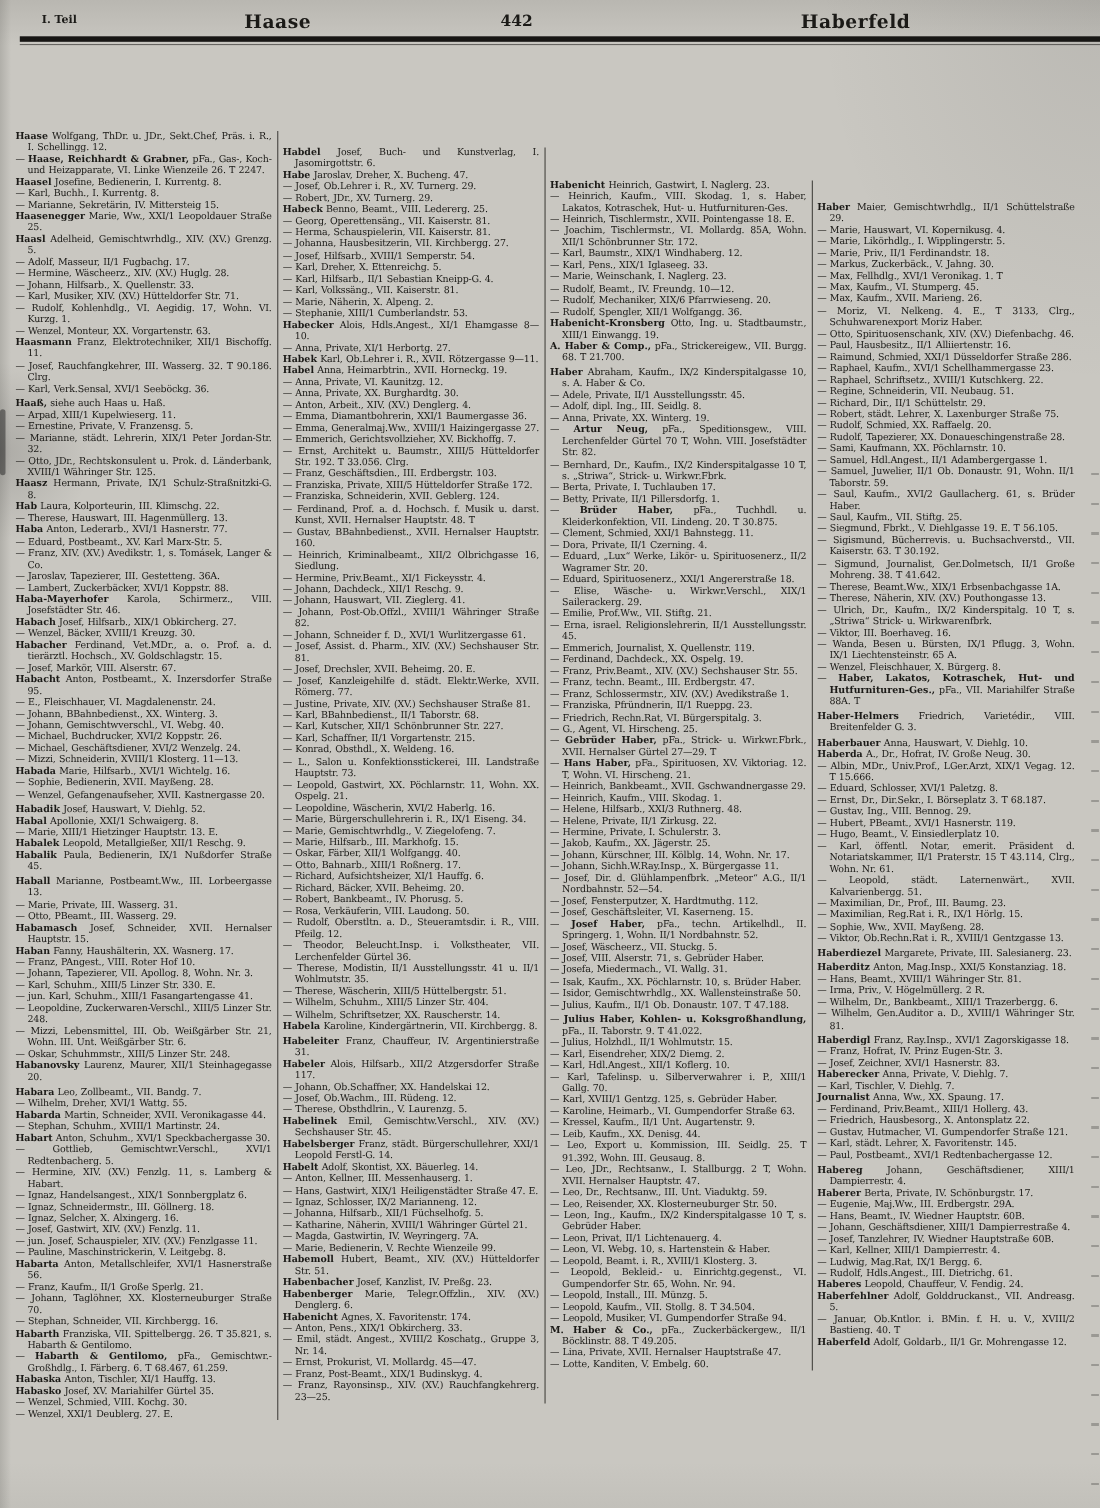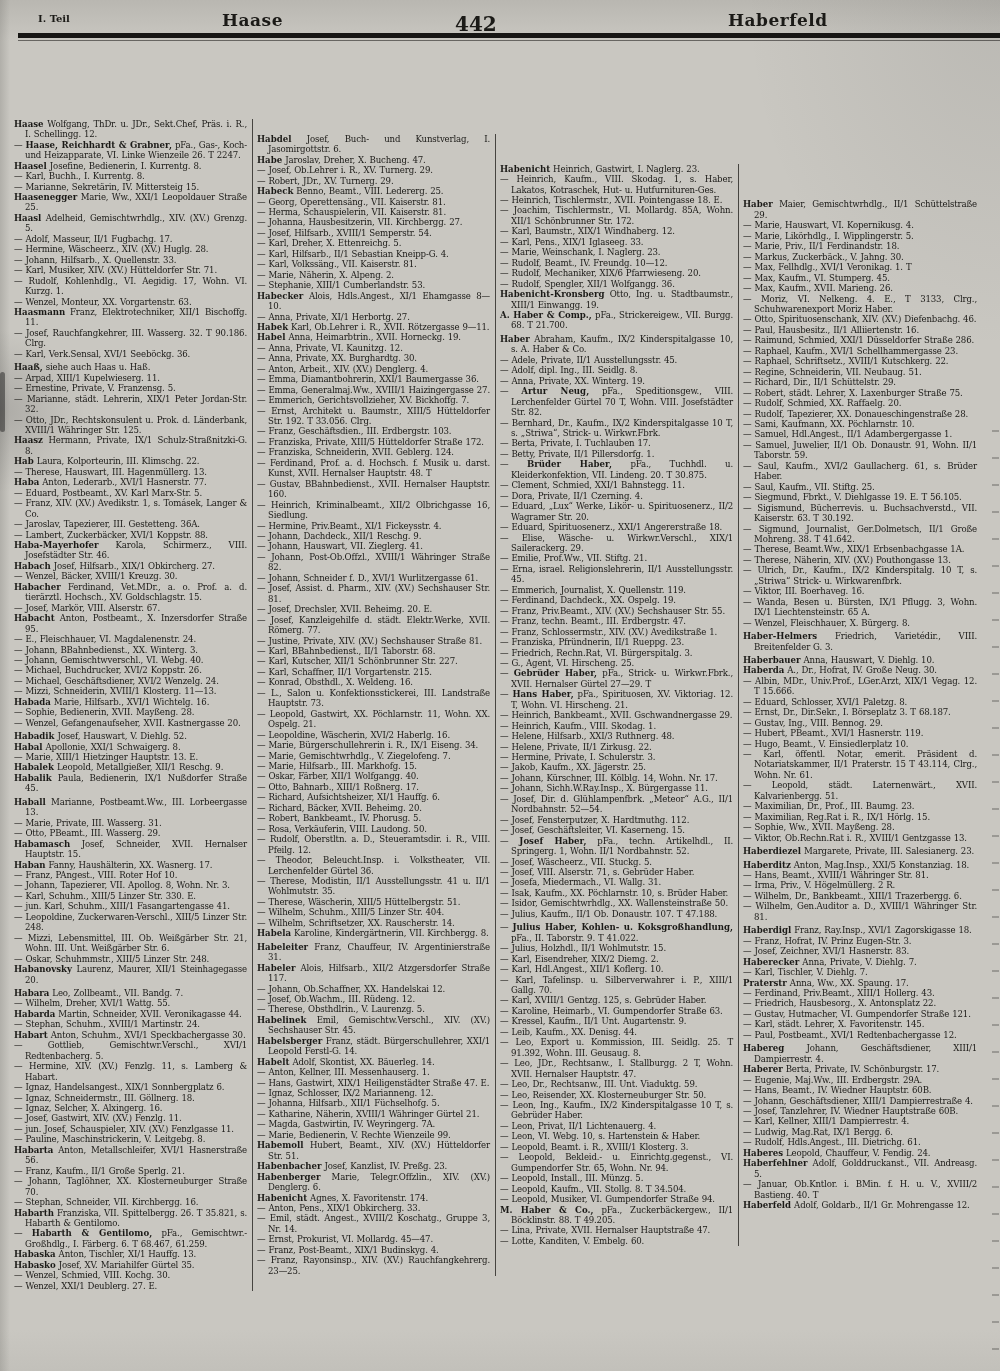--- a/index.html
+++ b/index.html
@@ -13,21 +13,21 @@
     position:absolute;inset:0;
     background:
       radial-gradient(ellipse at 0% 30%, rgba(40,40,40,.18), rgba(0,0,0,0) 6%),
       radial-gradient(ellipse at 100% 0%, rgba(60,60,60,.10), rgba(0,0,0,0) 18%),
       linear-gradient(90deg, rgba(90,90,85,.22) 0px, rgba(0,0,0,0) 10px),
       linear-gradient(180deg, #b9b7b1 0%, #c9c7c1 3%, #c9c7c1 97%, #c2c0ba 100%);
   }
   .header{position:absolute;top:10px;left:0;width:100%;height:24px;}
   .part{position:absolute;left:38px;top:3px;font-size:10px;font-weight:bold;}
   .guide-left{position:absolute;left:222px;top:0;font-size:17px;font-weight:bold;letter-spacing:.5px;}
-  .pageno{position:absolute;left:455px;top:2px;font-size:20px;font-weight:bold;}
+  .pageno{position:absolute;left:455px;top:2px;font-size:14px;font-weight:bold;}
   .guide-right{position:absolute;left:728px;top:0;font-size:17px;font-weight:bold;letter-spacing:.5px;}
   .rule{position:absolute;left:18px;right:0;top:33px;height:5px;background:#171614;}
   .rule2{position:absolute;left:18px;right:0;top:40px;height:1px;background:rgba(23,22,20,.55);}
   .cols{
     position:absolute;top:46px;left:10px;width:984px;height:1318px;
     display:flex;
     align-items:center;
   }
   .col{
     width:243px;box-sizing:border-box;
@@ -355,20 +355,21 @@
       <p class="entry">— Saul, Kaufm., VII. Stiftg. 25.</p>
       <p class="entry">— Siegmund, Fbrkt., V. Diehlgasse 19. E. T 56.105.</p>
       <p class="entry">— Sigismund, Bücherrevis. u. Buchsachverstd., VII. Kaiserstr. 63. T 30.192.</p>
       <p class="entry">— Sigmund, Journalist, Ger.Dolmetsch, II/1 Große Mohreng. 38. T 41.642.</p>
       <p class="entry">— Therese, Beamt.Ww., XIX/1 Erbsenbachgasse 1A.</p>
       <p class="entry">— Therese, Näherin, XIV. (XV.) Pouthongasse 13.</p>
       <p class="entry">— Ulrich, Dr., Kaufm., IX/2 Kinderspitalg. 10 T, s. „Striwa“ Strick- u. Wirkwarenfbrk.</p>
       <p class="entry">— Viktor, III. Boerhaveg. 16.</p>
       <p class="entry">— Wanda, Besen u. Bürsten, IX/1 Pflugg. 3, Wohn. IX/1 Liechtensteinstr. 65 A.</p>
       <p class="entry">— Wenzel, Fleischhauer, X. Bürgerg. 8.</p>
+      <p class="entry">— <b>Haber, Lakatos, Kotraschek, Hut- und Hutfurnituren-Ges.,</b> pFa., VII. Mariahilfer Straße 88A. T</p>
       <p class="entry sp"><b>Haber-Helmers</b> Friedrich, Varietédir., VIII. Breitenfelder G. 3.</p>
       <p class="entry sp"><b>Haberbauer</b> Anna, Hauswart, V. Diehlg. 10.</p>
       <p class="entry"><b>Haberda</b> A., Dr., Hofrat, IV. Große Neug. 30.</p>
       <p class="entry">— Albin, MDr., Univ.Prof., LGer.Arzt, XIX/1 Vegag. 12. T 15.666.</p>
       <p class="entry">— Eduard, Schlosser, XVI/1 Paletzg. 8.</p>
       <p class="entry">— Ernst, Dr., Dir.Sekr., I. Börseplatz 3. T 68.187.</p>
       <p class="entry">— Gustav, Ing., VIII. Bennog. 29.</p>
       <p class="entry">— Hubert, PBeamt., XVI/1 Hasnerstr. 119.</p>
       <p class="entry">— Hugo, Beamt., V. Einsiedlerplatz 10.</p>
       <p class="entry">— Karl, öffentl. Notar, emerit. Präsident d. Notariatskammer, II/1 Praterstr. 15 T 43.114, Clrg., Wohn. Nr. 61.</p>
@@ -381,21 +382,21 @@
       <p class="entry sp"><b>Haberditz</b> Anton, Mag.Insp., XXI/5 Konstanziag. 18.</p>
       <p class="entry">— Hans, Beamt., XVIII/1 Währinger Str. 81.</p>
       <p class="entry">— Irma, Priv., V. Högelmüllerg. 2 R.</p>
       <p class="entry">— Wilhelm, Dr., Bankbeamt., XIII/1 Trazerbergg. 6.</p>
       <p class="entry">— Wilhelm, Gen.Auditor a. D., XVIII/1 Währinger Str. 81.</p>
       <p class="entry sp"><b>Haberdigl</b> Franz, Ray.Insp., XVI/1 Zagorskigasse 18.</p>
       <p class="entry">— Franz, Hofrat, IV. Prinz Eugen-Str. 3.</p>
       <p class="entry">— Josef, Zeichner, XVI/1 Hasnerstr. 83.</p>
       <p class="entry"><b>Haberecker</b> Anna, Private, V. Diehlg. 7.</p>
       <p class="entry">— Karl, Tischler, V. Diehlg. 7.</p>
-      <p class="entry"><b>Praterstr</b> Anna, Ww., XX. Spaung. 17.</p>
+      <p class="entry"><b>Journalist</b> Anna, Ww., XX. Spaung. 17.</p>
       <p class="entry">— Ferdinand, Priv.Beamt., XIII/1 Hollerg. 43.</p>
       <p class="entry">— Friedrich, Hausbesorg., X. Antonsplatz 22.</p>
       <p class="entry">— Gustav, Hutmacher, VI. Gumpendorfer Straße 121.</p>
       <p class="entry">— Karl, städt. Lehrer, X. Favoritenstr. 145.</p>
       <p class="entry">— Paul, Postbeamt., XVI/1 Redtenbachergasse 12.</p>
       <p class="entry sp"><b>Habereg</b> Johann, Geschäftsdiener, XIII/1 Dampierrestr. 4.</p>
       <p class="entry"><b>Haberer</b> Berta, Private, IV. Schönburgstr. 17.</p>
       <p class="entry">— Eugenie, Maj.Ww., III. Erdbergstr. 29A.</p>
       <p class="entry">— Hans, Beamt., IV. Wiedner Hauptstr. 60B.</p>
       <p class="entry">— Johann, Geschäftsdiener, XIII/1 Dampierrestraße 4.</p>

